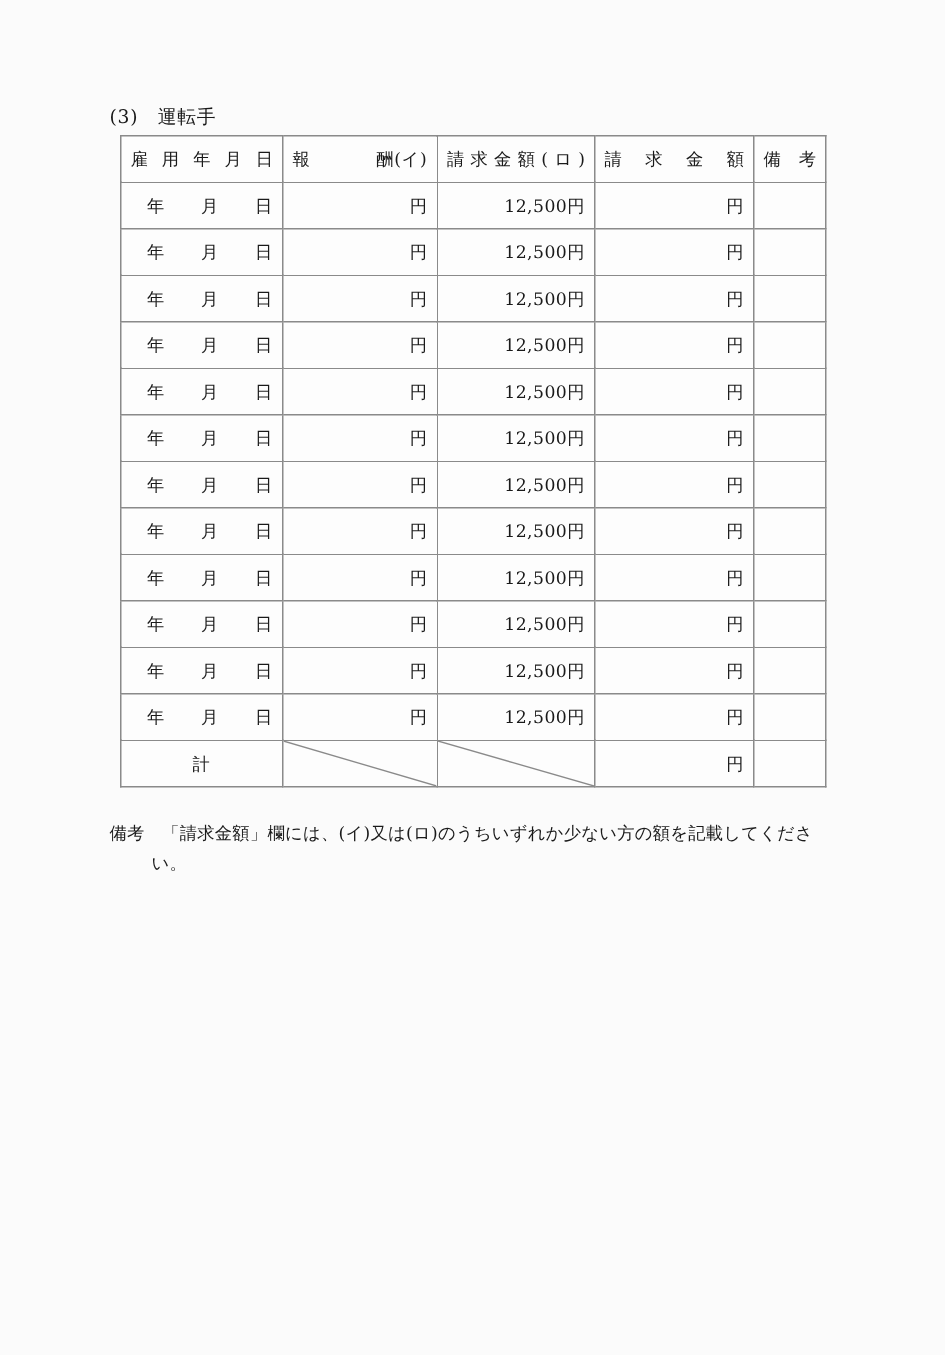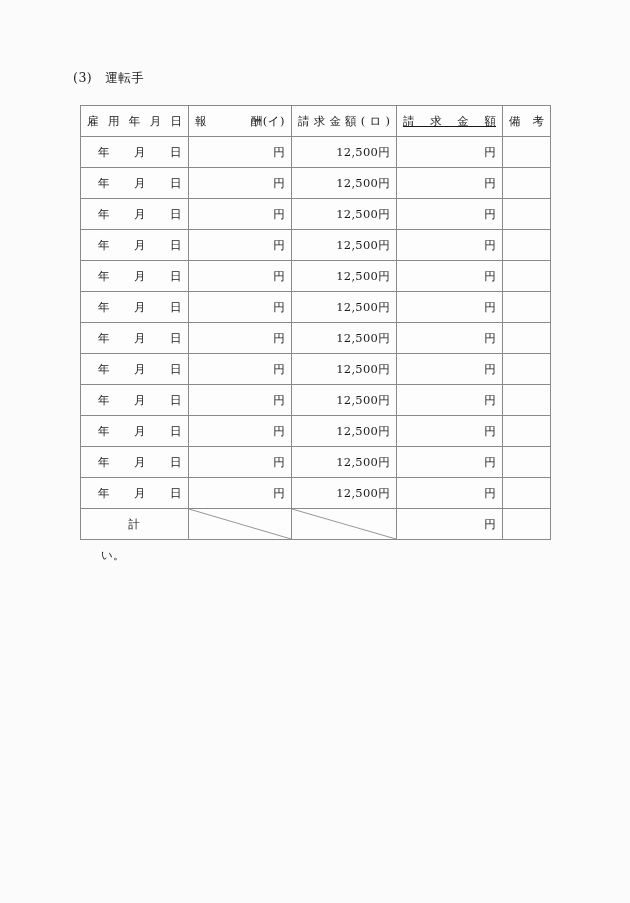--- a/index.html
+++ b/index.html
@@ -33,42 +33,42 @@
     font-size: 12.5px;
     letter-spacing: 0.5px;
     white-space: pre;
     line-height: 1.3;
   }
 
   
   .form-table {
     position: absolute;
     left: 80px;
-    top: 105px;
+    top: 90px;
     width: 470px;
     border-collapse: collapse;
     table-layout: fixed;
     font-size: 11.5px;
   }
   .form-table td,
   .form-table th {
     border: 1px solid #8a8a8a;
     height: 30px;
     padding: 0 6px;
     font-weight: normal;
     vertical-align: middle;
     position: relative;
     background: #fdfdfd;
   }
 
   
   .col-date    { width: 108px; }
   .col-reward  { width: 103px; }
   .col-limit   { width: 105px; }
-  .col-claim   { width: 106px; text-decoration: underline; }
+  .col-claim   { width: 106px; }
   .col-note    { width: 48px; }
 
   
   .hdr {
     text-align: center;
     white-space: nowrap;
     letter-spacing: 0.5px;
   }
   .hdr-spread {
     display: block;
@@ -266,16 +266,17 @@
               <line x1="0" y1="0" x2="100" y2="100" stroke="#8a8a8a" stroke-width="0.9" vector-effect="non-scaling-stroke"></line>
             </svg>
           </td>
           <td class="cell-num">円</td>
           <td class="cell-blank"></td>
         </tr>
       </tbody>
   </table>
 
   <div class="footnote">
+    <div class="footnote-line">備考　「請求金額」欄には、(イ)又は(ロ)のうちいずれか少ない方の額を記載してくださ</div>
     <div class="footnote-line indent">い。</div>
   </div>
 
 </div>
 
 </body></html>

